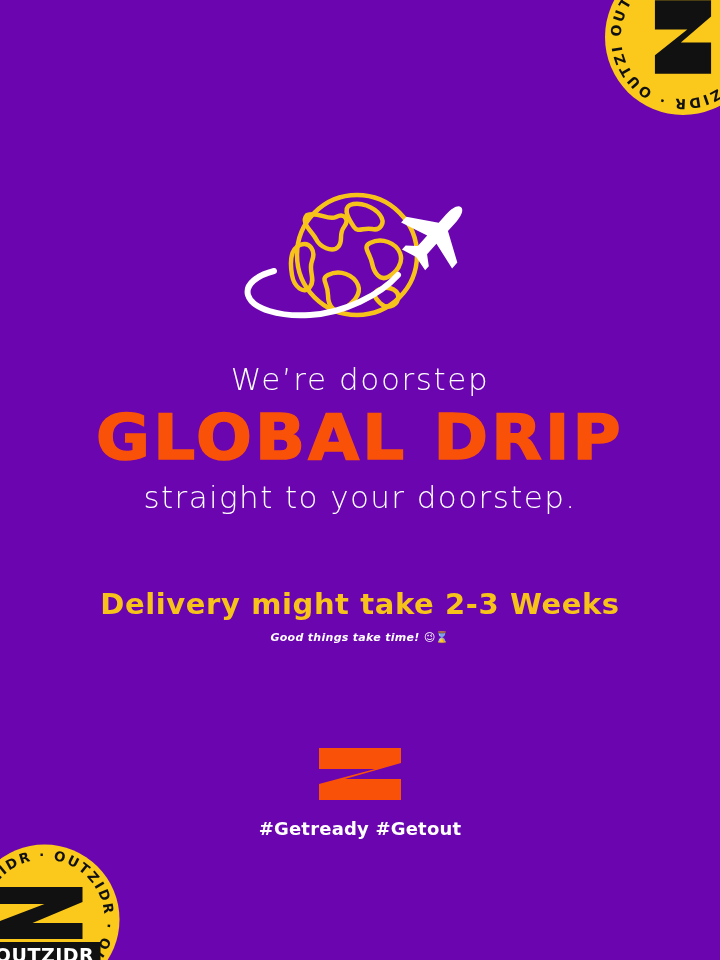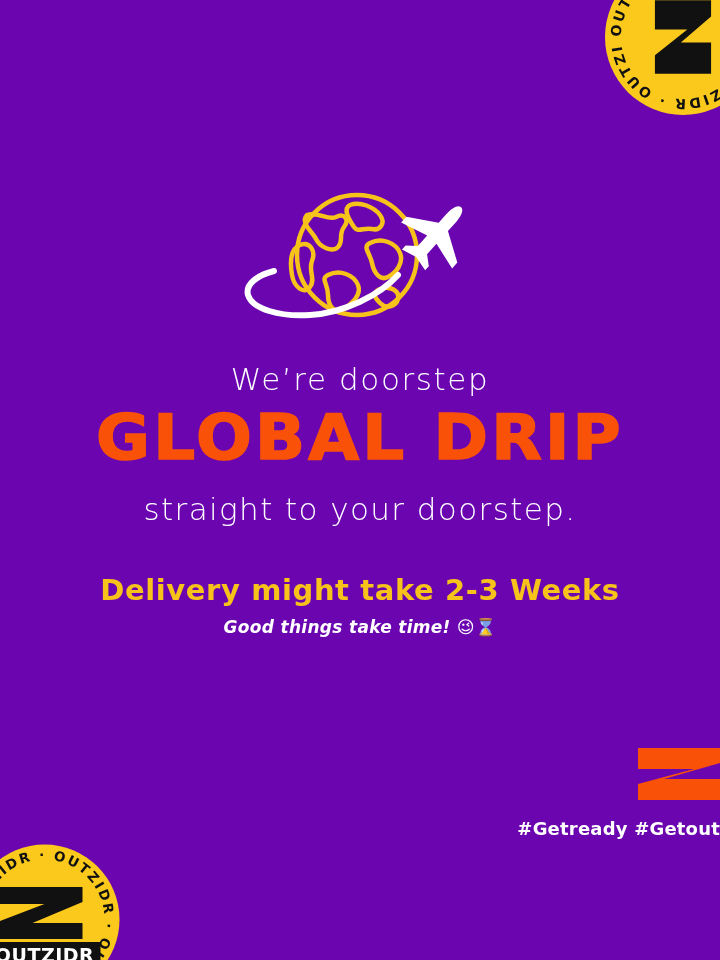--- a/index.html
+++ b/index.html
@@ -53,47 +53,47 @@
     font-family:"DejaVu Sans", sans-serif;
     transform:scaleX(1.06);
     -webkit-text-stroke:1.6px #F95208;
   }
   .line-doorstep {
     color:#FFFFFF;
     font-size:31px;
     font-weight:300;
     letter-spacing:1.4px;
     line-height:1.25;
-    margin-top:20px;
+    margin-top:8px;
     font-family:"DejaVu Sans", sans-serif;
   }
   .line-delivery {
     color:#F7C31A;
     font-size:29px;
     font-weight:bold;
     letter-spacing:0.6px;
-    margin-top:44px;
+    margin-top:70px;
     font-family:"DejaVu Sans", sans-serif;
   }
   .line-goodthings {
     color:#FFFFFF;
-    font-size:17px;
+    font-size:11px;
     font-weight:bold;
     font-style:italic;
     letter-spacing:0.3px;
     margin-top:10px;
     font-family:"DejaVu Sans", sans-serif;
   }
   .emoji { font-style:normal; font-family:"DejaVu Sans", sans-serif; }
 
   
   #footer {
     position:absolute;
     left:0; right:0; top:748px;
-    text-align:right;
+    text-align:center;
   }
   #z-logo { display:inline-block; width:82px; height:52px; }
   #z-logo svg { display:block; }
   .hashtags {
     color:#FFFFFF;
     font-size:18px;
     font-weight:bold;
     letter-spacing:0.2px;
     margin-top:14px;
     font-family:"DejaVu Sans", sans-serif;

